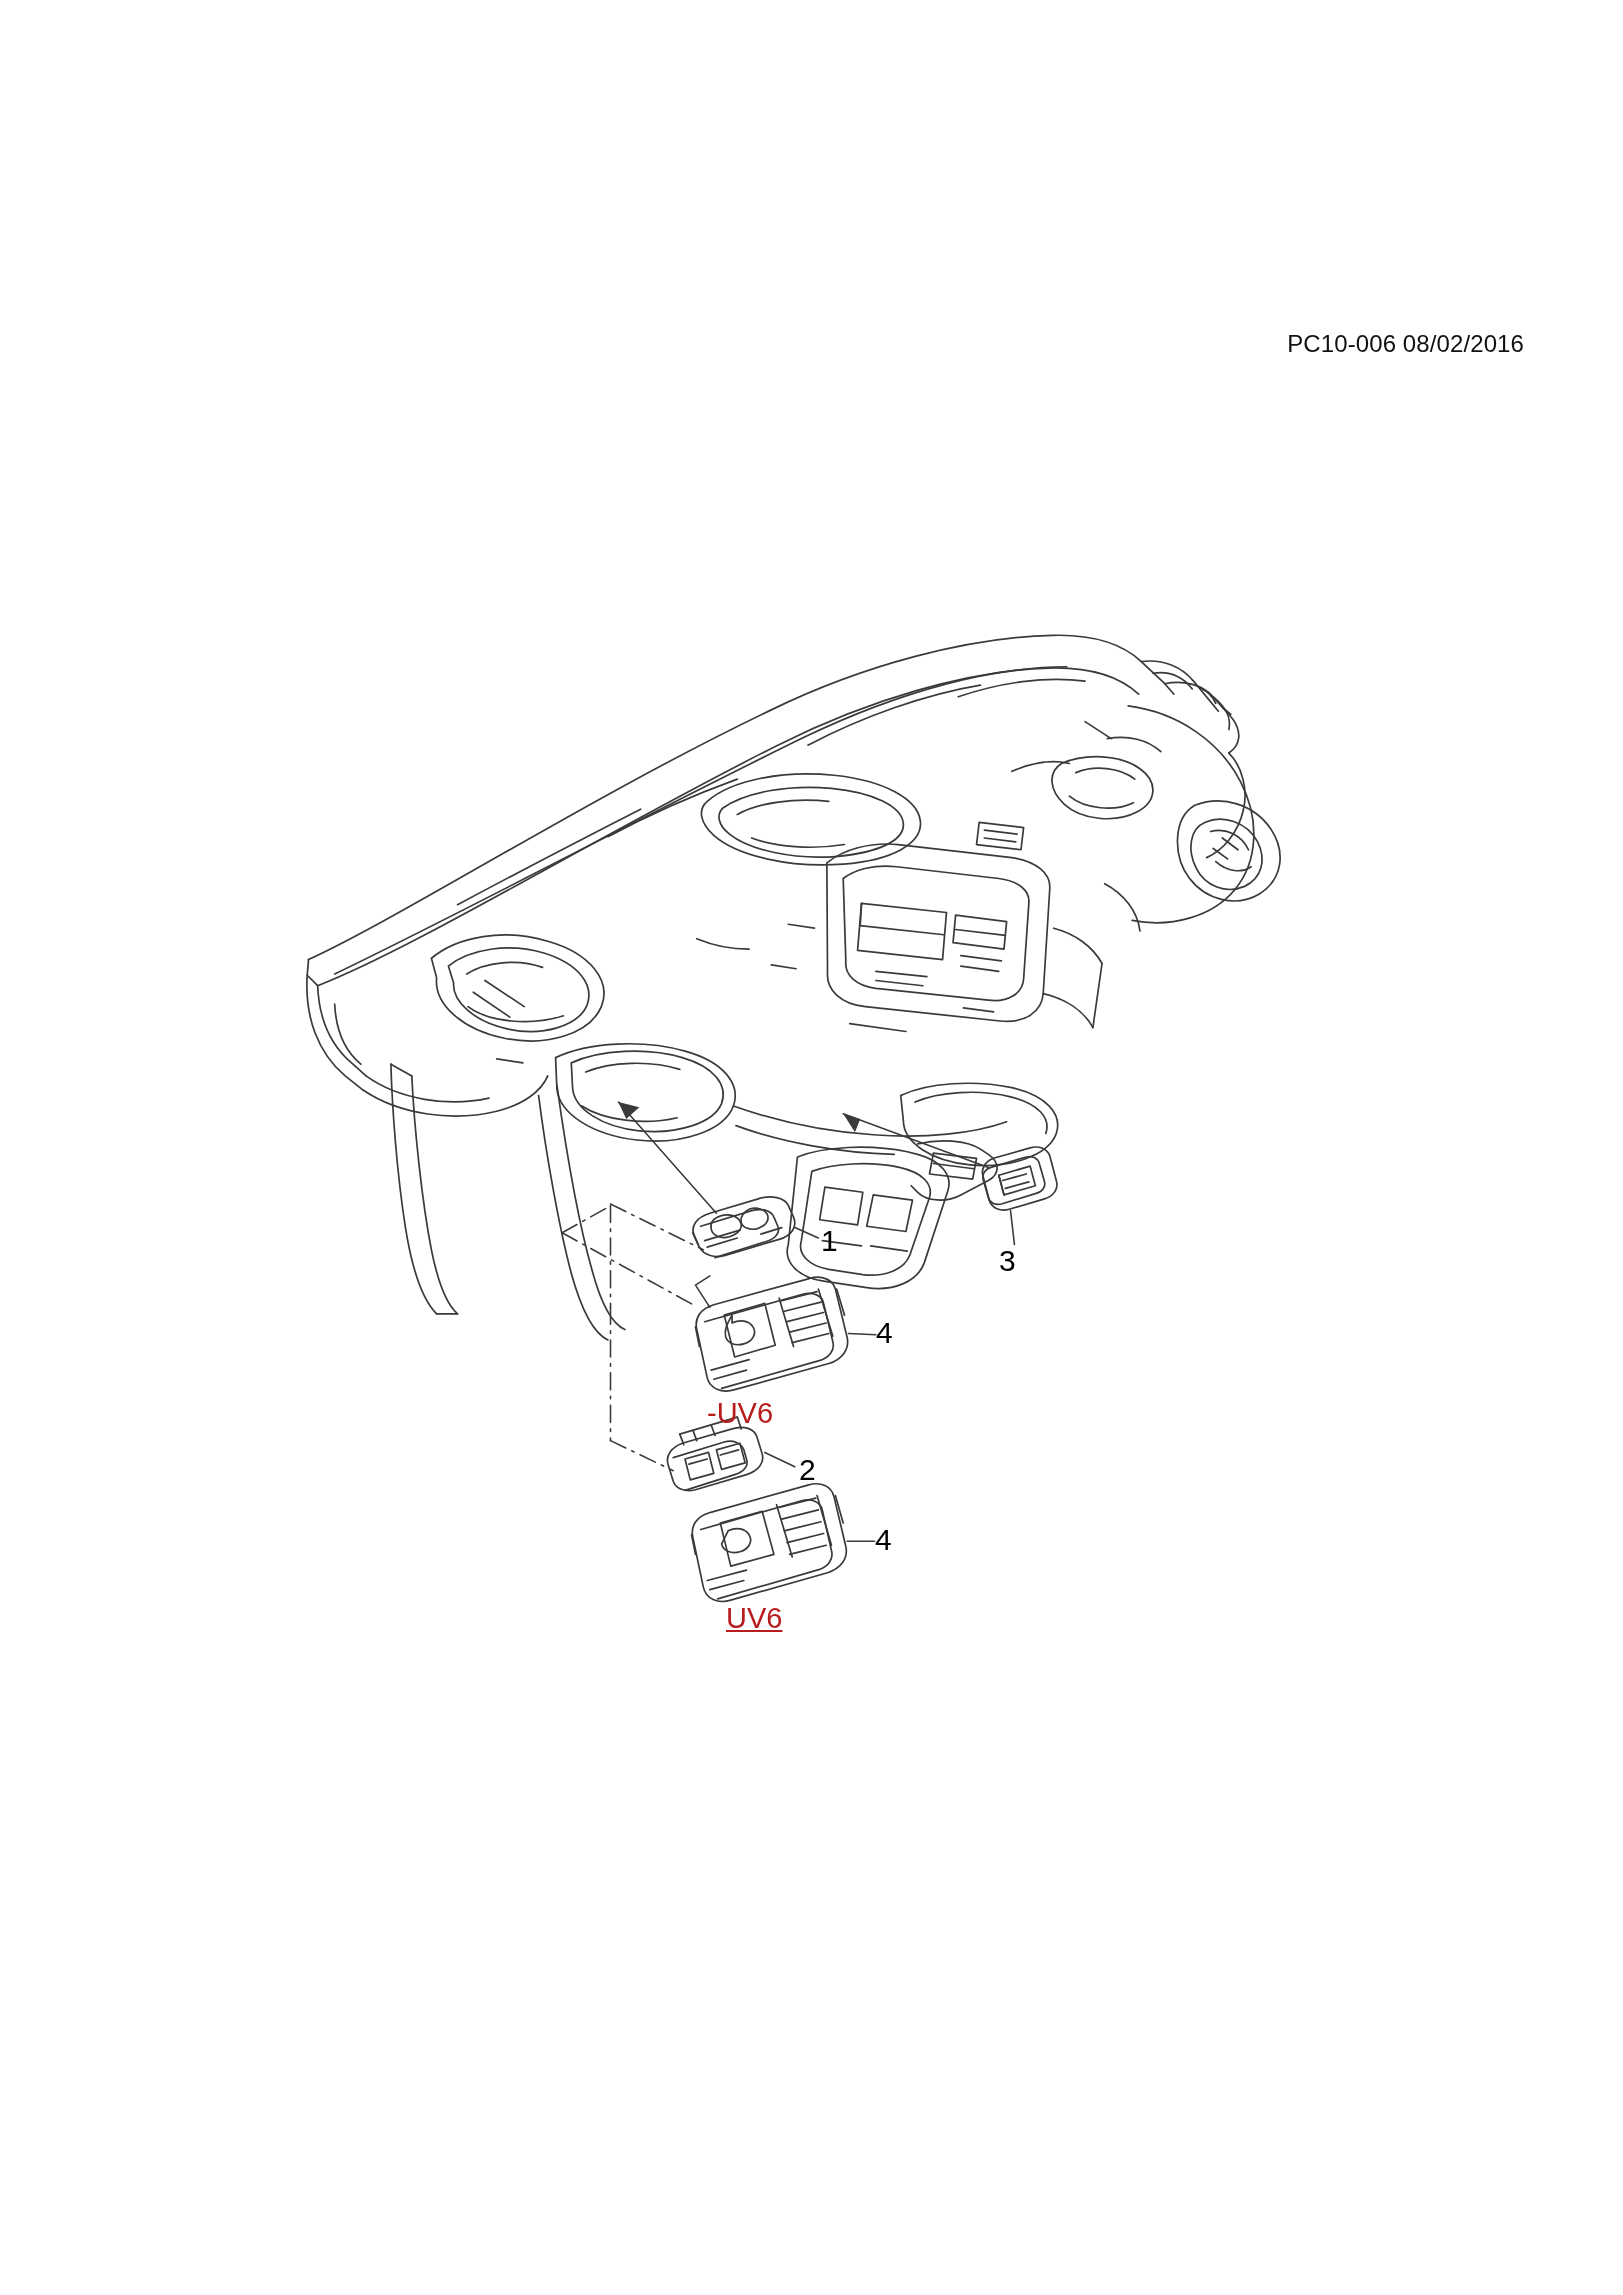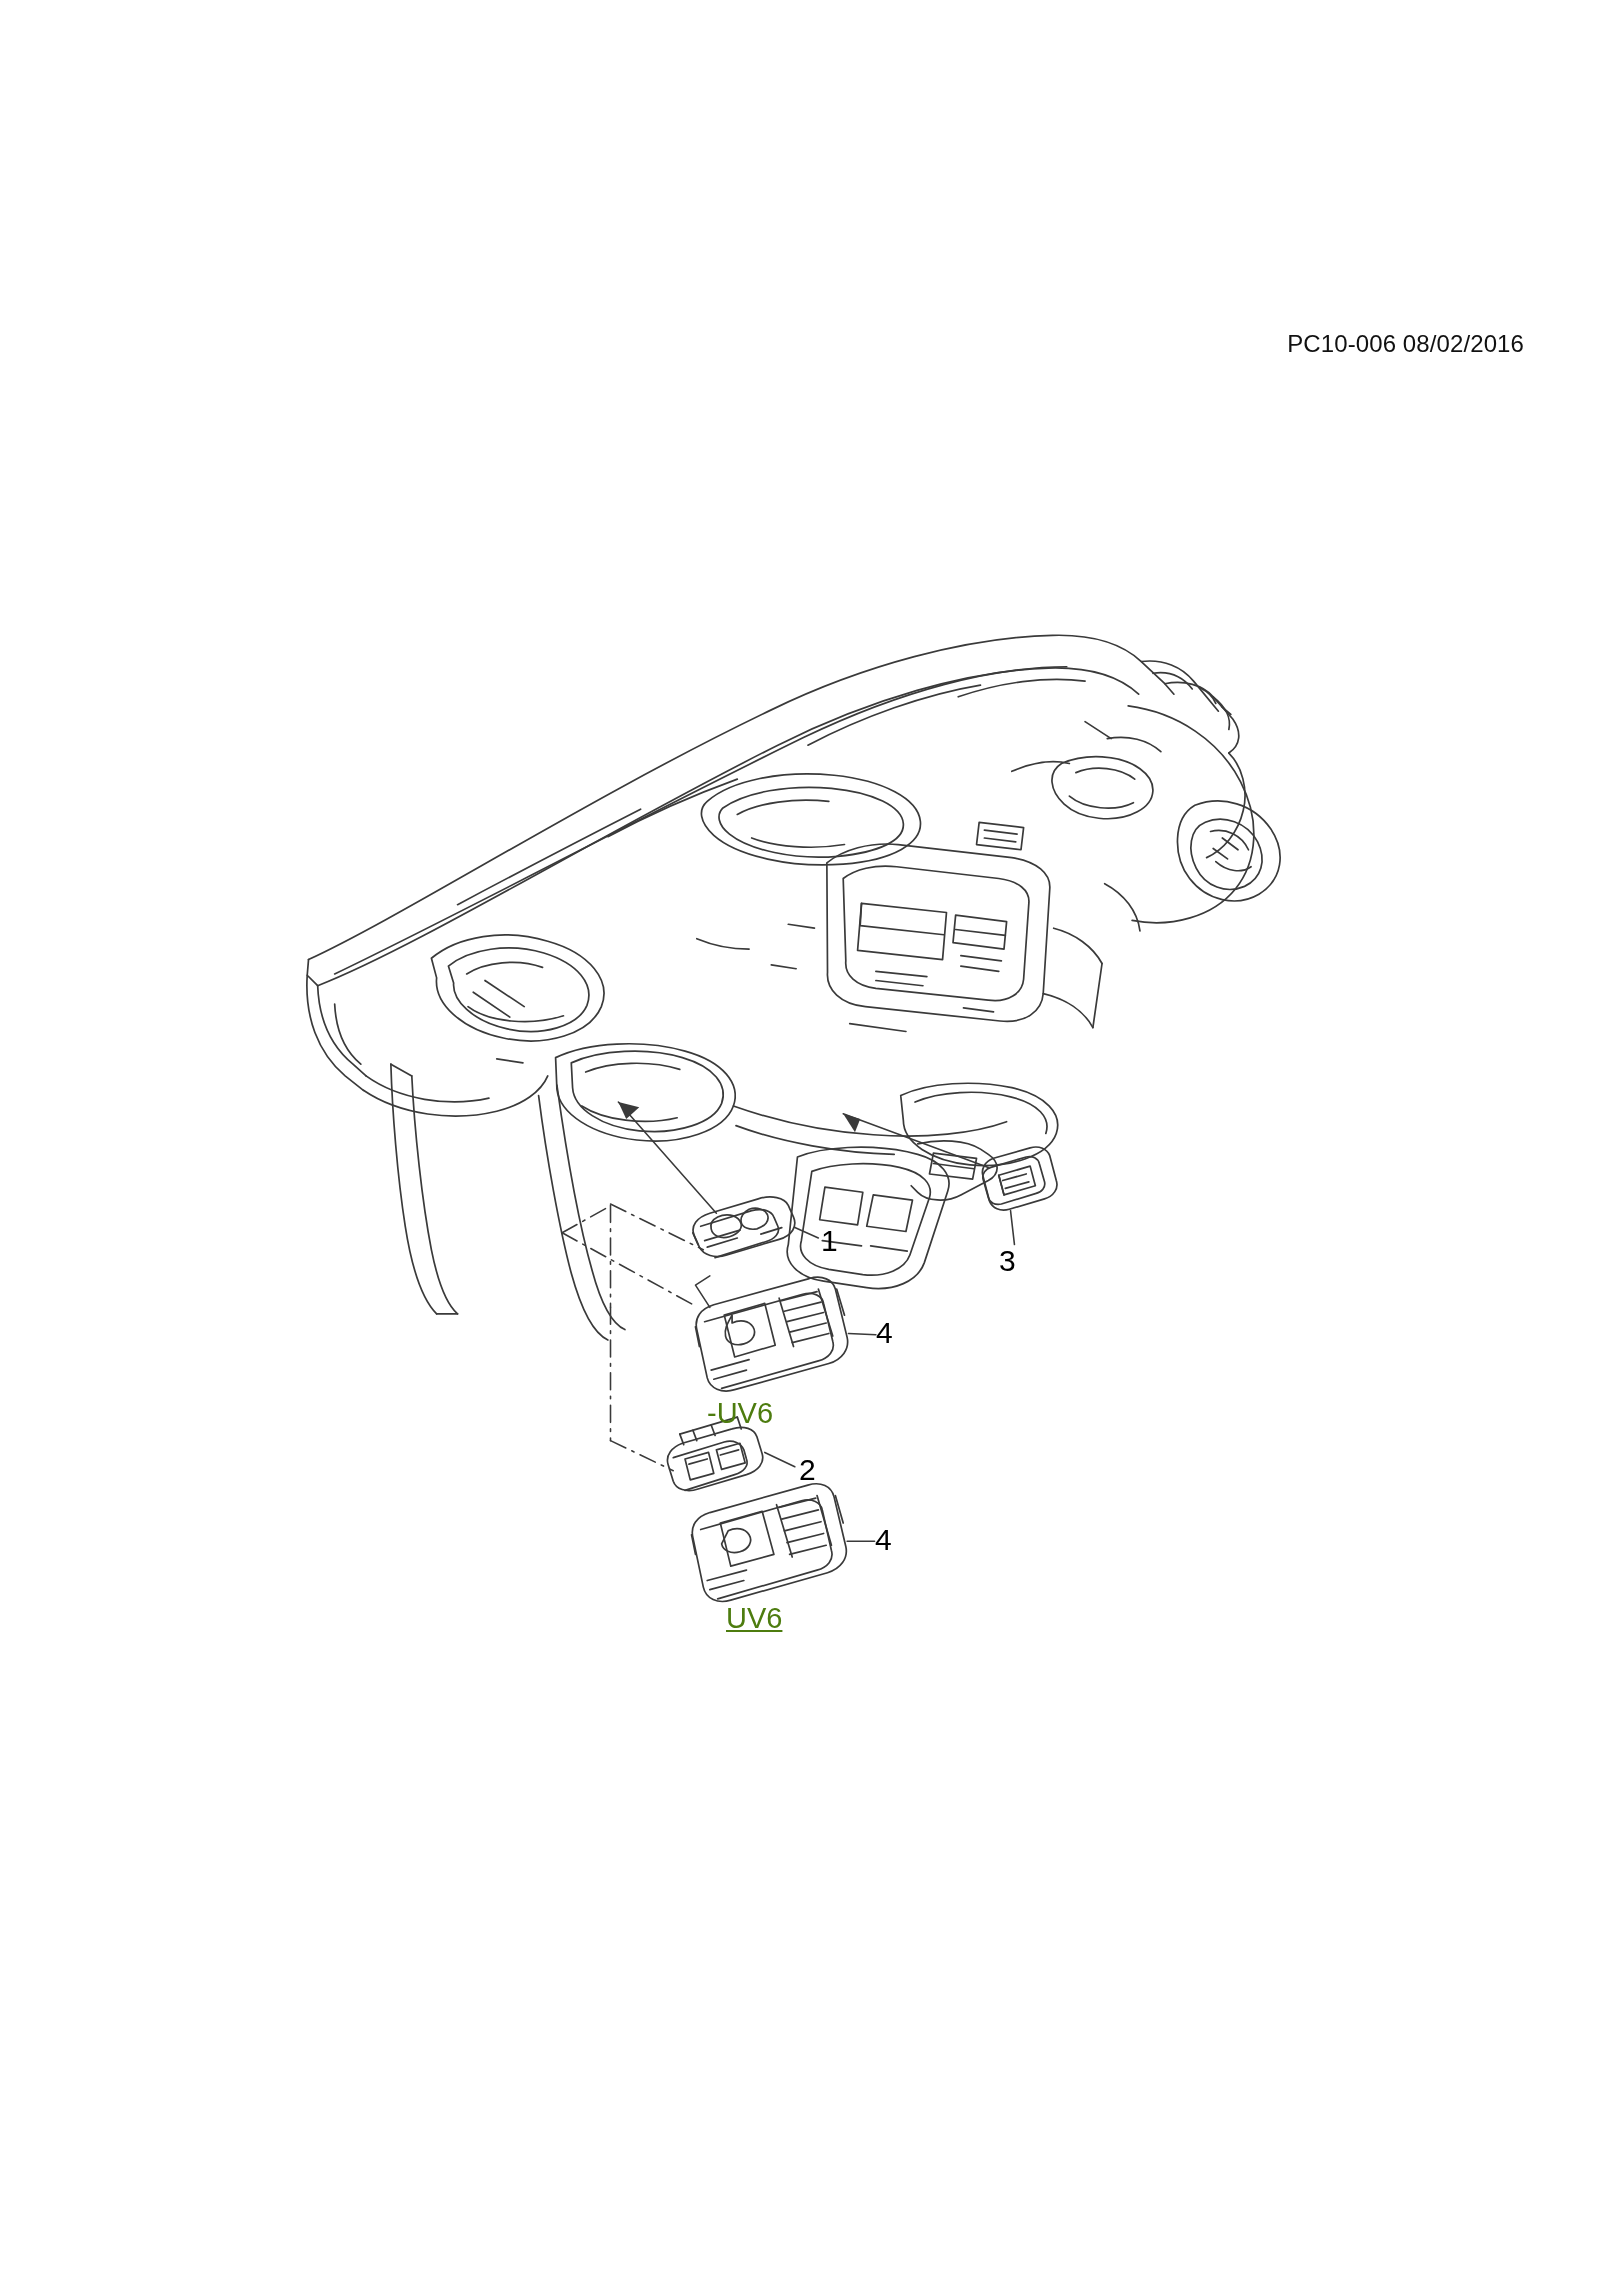--- a/index.html
+++ b/index.html
@@ -42,21 +42,21 @@
   }
   .callout-label {
     position: absolute;
     font-size: 30px;
     color: #000;
     white-space: nowrap;
   }
   .variant-label {
     position: absolute;
     font-size: 29px;
-    color: #4d7c0f;
+    color: #b91c1c;
     white-space: nowrap;
   }
 </style>
 </head>
 <body>
 
 <div id="page">
 
   <div id="doc-code">PC10-006 08/02/2016</div>
 

